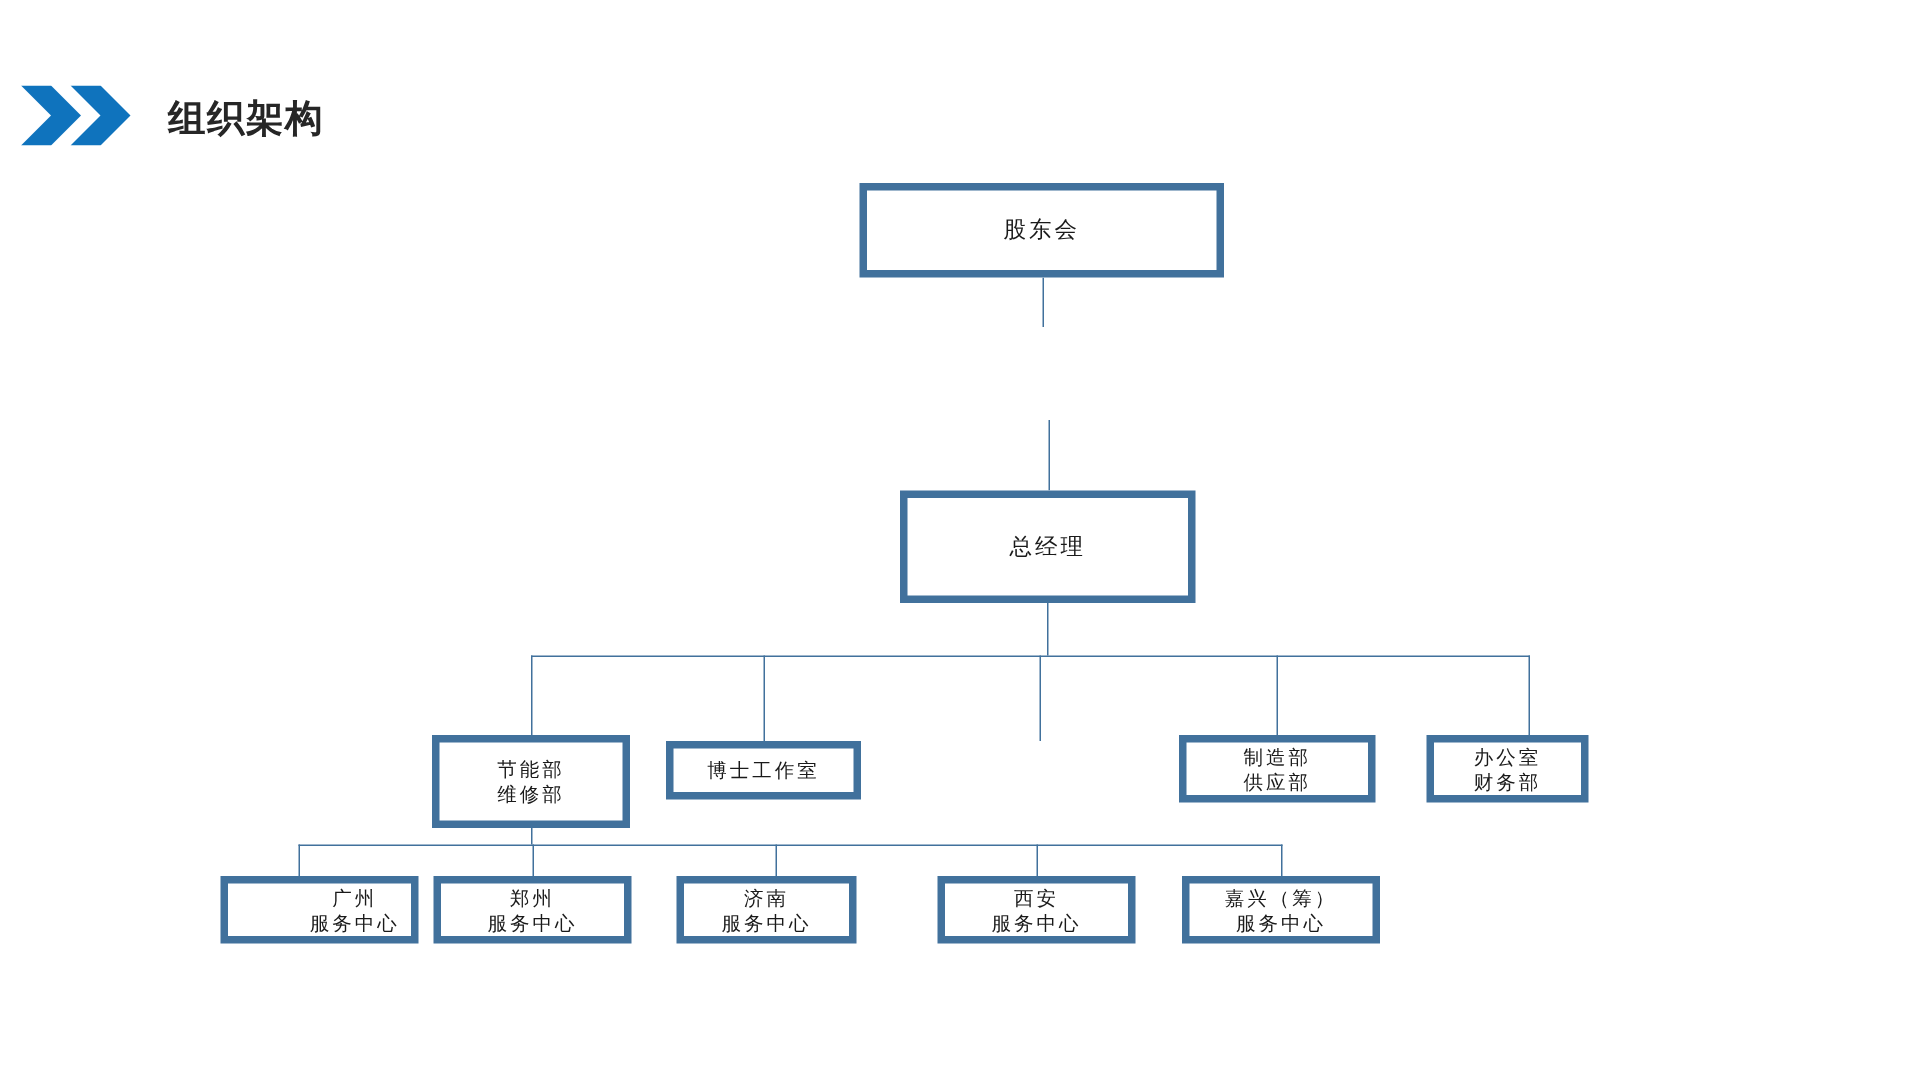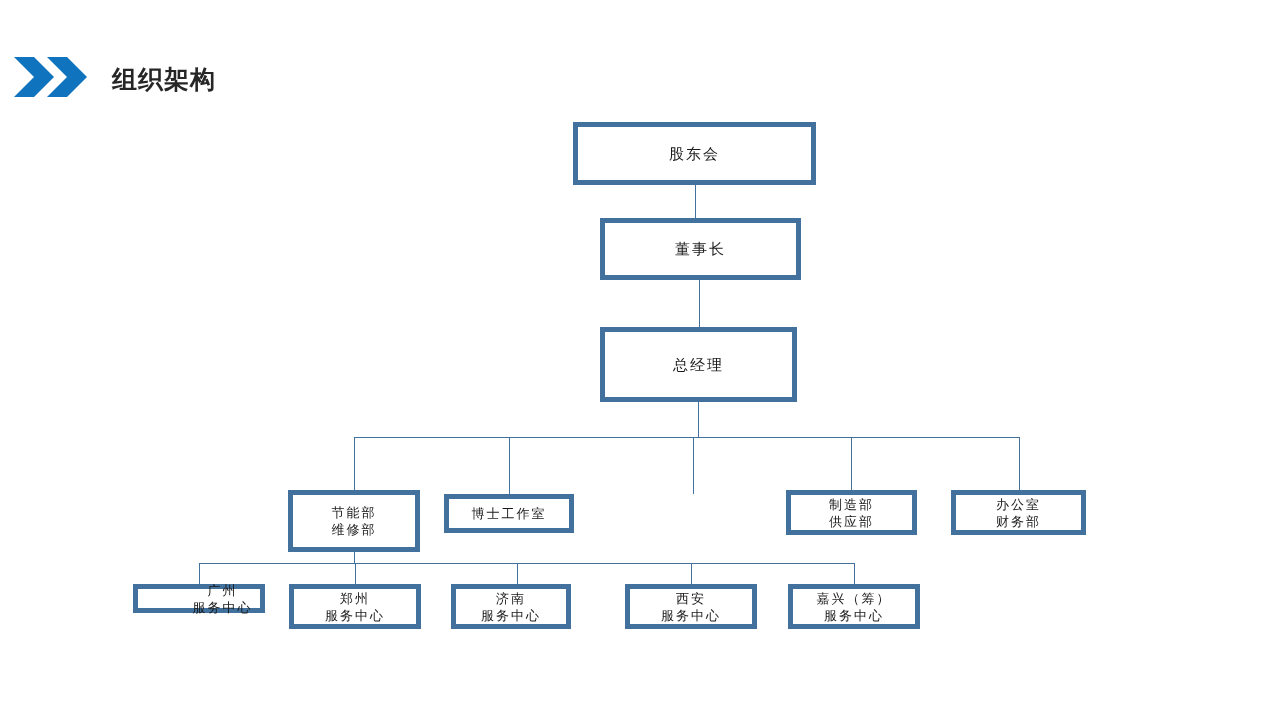--- a/index.html
+++ b/index.html
@@ -124,42 +124,39 @@
       <div class="conn v" style="left: 354px; top: 535px; height: 28px; background: rgb(65, 113, 156);"></div>
       <div class="conn h" style="left: 199px; top: 563px; width: 656px; background: rgb(65, 113, 156);"></div>
       <div class="conn v" style="left: 199px; top: 563px; height: 21px; background: rgb(65, 113, 156);"></div>
       <div class="conn v" style="left: 355px; top: 563px; height: 21px; background: rgb(65, 113, 156);"></div>
       <div class="conn v" style="left: 517px; top: 563px; height: 21px; background: rgb(65, 113, 156);"></div>
       <div class="conn v" style="left: 691px; top: 563px; height: 21px; background: rgb(65, 113, 156);"></div>
       <div class="conn v" style="left: 854px; top: 563px; height: 21px; background: rgb(65, 113, 156);"></div>
       <div class="node level-exec" style="left: 573px; top: 122px; width: 243px; height: 63px; border-color: rgb(65, 113, 156); background: rgb(255, 255, 255);">
         <span class="node-label">股东会</span>
       </div>
-      <div class="node level-exec" style="left: 600px; top: 218px; width: 201px; height: 62px; border-color: rgb(65, 113, 156); background: rgb(255, 255, 255);">
-        <span class="node-label">董事长</span>
-      </div>
       <div class="node level-exec" style="left: 600px; top: 327px; width: 197px; height: 75px; border-color: rgb(65, 113, 156); background: rgb(255, 255, 255);">
         <span class="node-label">总经理</span>
       </div>
       <div class="node level-dept" style="left: 288px; top: 490px; width: 132px; height: 62px; border-color: rgb(65, 113, 156); background: rgb(255, 255, 255);">
         <span class="node-label">节能部
 维修部</span>
       </div>
       <div class="node level-dept" style="left: 444px; top: 494px; width: 130px; height: 39px; border-color: rgb(65, 113, 156); background: rgb(255, 255, 255);">
         <span class="node-label">博士工作室</span>
       </div>
       <div class="node level-dept" style="left: 786px; top: 490px; width: 131px; height: 45px; border-color: rgb(65, 113, 156); background: rgb(255, 255, 255);">
         <span class="node-label">制造部
 供应部</span>
       </div>
-      <div class="node level-dept" style="left: 951px; top: 490px; width: 135px; height: 45px; border-color: rgb(65, 113, 156); background: rgb(255, 255, 255);">
+      <div class="node level-dept" style="left: 951px; top: 490px; width: 108px; height: 45px; border-color: rgb(65, 113, 156); background: rgb(255, 255, 255);">
         <span class="node-label">办公室
 财务部</span>
       </div>
-      <div class="node level-center" style="left: 133px; top: 584px; width: 132px; height: 29px; border-color: rgb(65, 113, 156); background: rgb(255, 255, 255); padding-left: 47px;">
+      <div class="node level-center" style="left: 147px; top: 584px; width: 132px; height: 45px; border-color: rgb(65, 113, 156); background: rgb(255, 255, 255); padding-left: 47px;">
         <span class="node-label">广州
 服务中心</span>
       </div>
       <div class="node level-center" style="left: 289px; top: 584px; width: 132px; height: 45px; border-color: rgb(65, 113, 156); background: rgb(255, 255, 255);">
         <span class="node-label">郑州
 服务中心</span>
       </div>
       <div class="node level-center" style="left: 451px; top: 584px; width: 120px; height: 45px; border-color: rgb(65, 113, 156); background: rgb(255, 255, 255);">
         <span class="node-label">济南
 服务中心</span>

